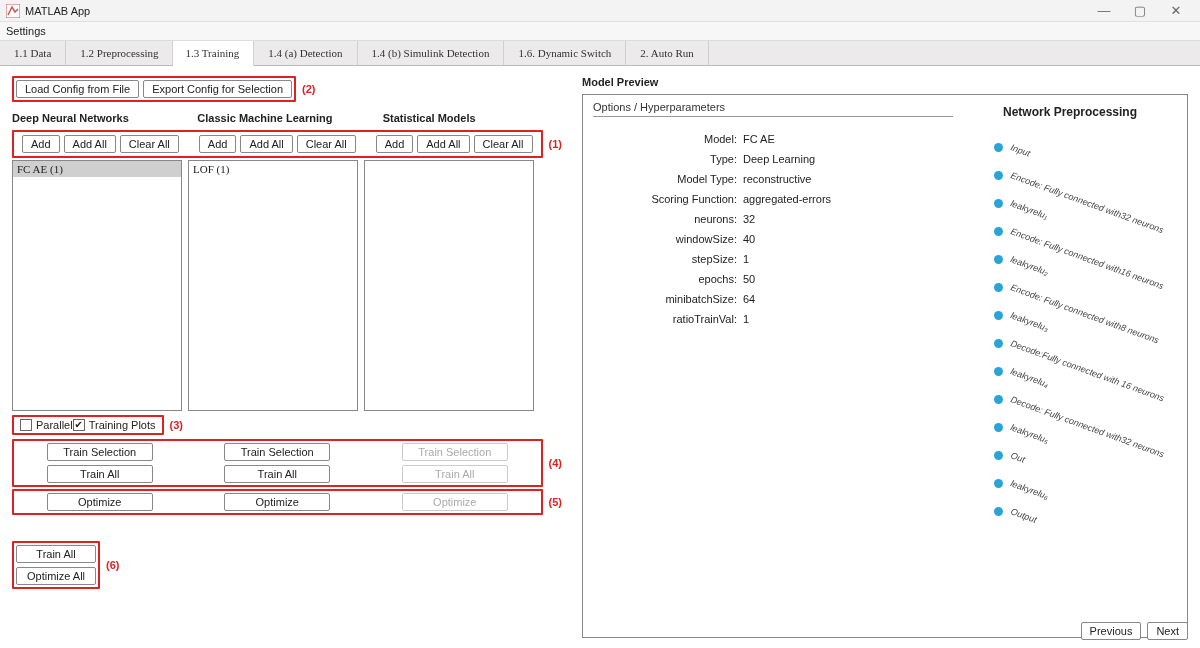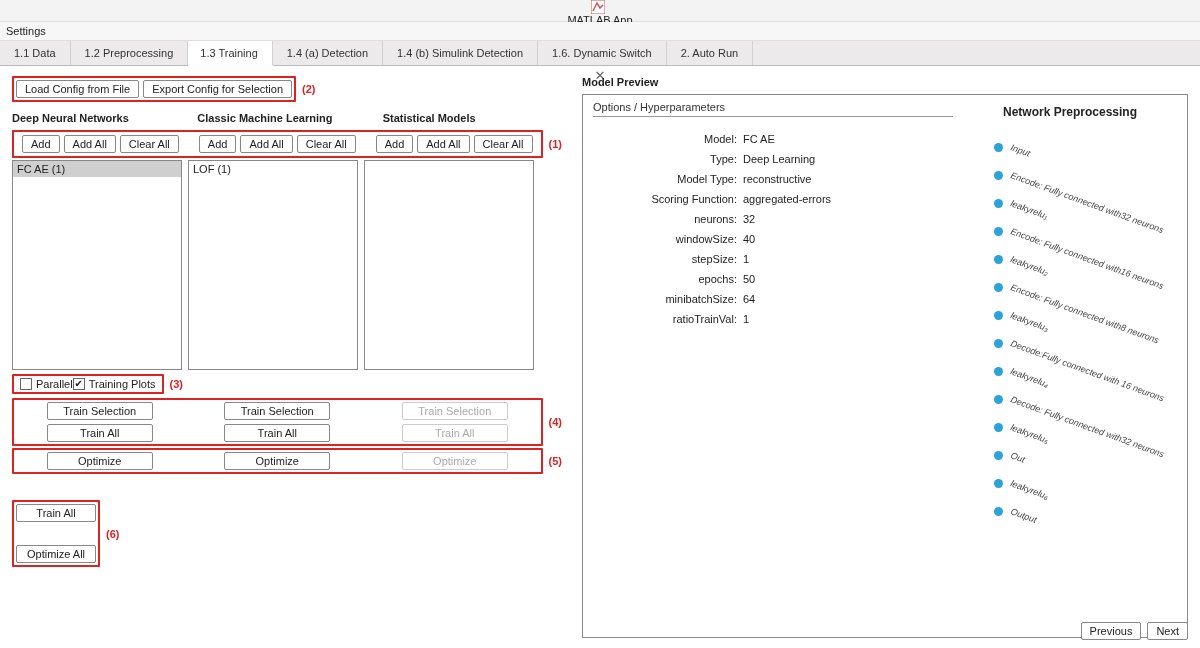--- a/index.html
+++ b/index.html
@@ -1,24 +1,24 @@
 <!DOCTYPE html>
 <html><head>
 <meta charset="utf-8">
 <style>
   * { box-sizing: border-box; }
   body { margin:0; font-family: Arial, Helvetica, sans-serif; font-size:11px; background:#fff; color:#222; user-select:none; }
   .window { width:1200px; height:648px; background:#fff; display:flex; flex-direction:column; }
-  .titlebar { height:22px; display:flex; align-items:center; padding:0 6px; background:#f3f3f3; border-bottom:1px solid #e0e0e0;flex-direction:column; }
+  .titlebar { height:22px; display:flex; align-items:center; padding:0 6px; background:#f3f3f3; border-bottom:1px solid #e0e0e0; }
   .titlebar .icon { width:14px; height:14px; margin-right:5px; display:inline-block; }
   .titlebar .spacer { flex:1; }
   .win-ctl { width:36px; text-align:center; color:#666; font-size:13px; line-height:20px; }
   .menubar { height:18px; padding:0 6px; display:flex; align-items:center; background:#f7f7f7; }
   .tabstrip { height:26px; background:#eceaea; display:flex; align-items:stretch; border-top:1px solid #ddd; border-bottom:1px solid #bbb;}
-  .tab { padding:0 14px; display:flex; align-items:center; color:#333; border-right:1px solid #d0d0d0;}
+  .tab { padding:0 14px; display:flex; align-items:center; color:#333; border-right:1px solid #d0d0d0;font-family:Liberation Serif, serif;}
   .tab.active { background:#fff; border-bottom:1px solid #fff; margin-bottom:-1px; font-weight:normal;padding-left:12px;}
   .content { flex:1; display:flex; gap:20px; padding:10px 12px 10px 12px; position:relative;}
   .left { width:550px; display:flex; flex-direction:column;}
   .right { flex:1; display:flex; flex-direction:column;}
   .btn { border:1px solid #888; background:#fff; padding:2px 8px; font-size:11px; border-radius:2px; display:inline-flex; align-items:center; justify-content:center; color:#222;}
   .btn.disabled { color:#aaa; border-color:#ccc;}
   .btn.wide { min-width:106px; justify-content:center;}
   .hbox { display:flex; align-items:center;}
   .red-box { border:2px solid #d22; border-radius:1px;}
   .annot { color:#d22; font-weight:bold; font-size:11px;}
@@ -142,21 +142,21 @@
               <div class="btn-row">
             <span class="btn">Add</span>
             <span class="btn">Add All</span>
             <span class="btn">Clear All</span>
           </div>
             </div>
         </div>
         <span class="annot">(1)</span>
       </div>
 
-      <div class="col-group" style="height:210px; margin-top:2px; margin-right:28px;">
+      <div class="col-group" style="height:251px; margin-top:2px; margin-right:28px;font-family:Liberation Serif, serif;">
         <div class="col">
             <div class="listbox">
           <div class="item selected">FC AE  (1)</div>
         </div>
           </div>
         <div class="col">
             <div class="listbox">
           <div class="item">LOF  (1)</div>
         </div>
           </div>
@@ -225,21 +225,21 @@
               </div>
             </div>
             <span class="annot" style="align-self:center;">(5)</span>
           </div>
         </div>
       </div>
 
       <div class="hbox" style="gap:6px; margin-top:26px;">
         <div class="red-box" style="padding:2px; display:flex; flex-direction:column; gap:4px;">
           <span class="btn" style="min-width:80px; justify-content:center;">Train All</span>
-          <span class="btn" style="min-width:80px; justify-content:center;margin-top:19px;">Optimize All</span>
+          <span class="btn" style="min-width:80px; justify-content:center;">Optimize All</span>
         </div>
         <span class="annot" style="align-self:center;">(6)</span>
       </div>
     </div>
 
     <div class="right">
       <div class="preview-title">Model Preview</div>
       <div class="preview-box">
         <div class="hyper">
           <div class="hyper-head">Options / Hyperparameters</div>

